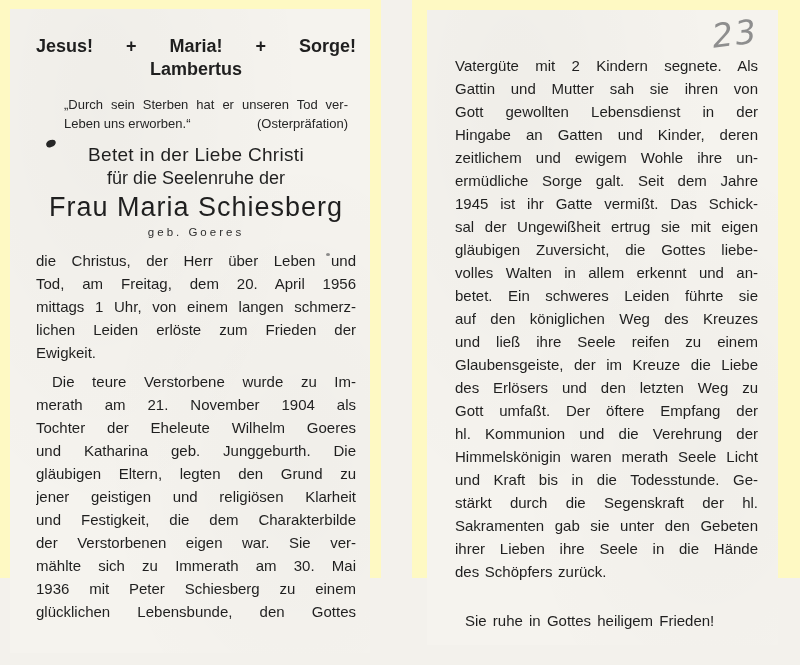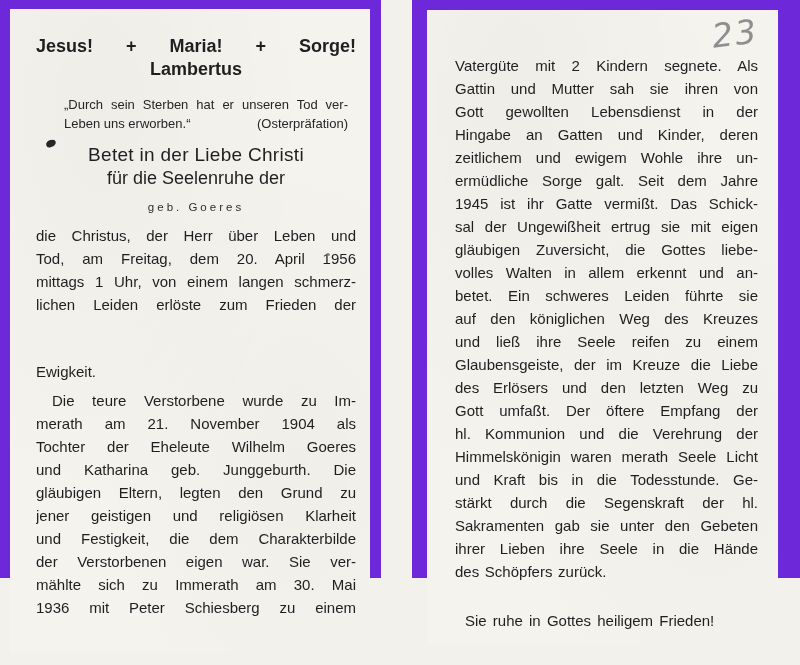--- a/index.html
+++ b/index.html
@@ -3,21 +3,21 @@
 <meta charset="utf-8">
 <style>
   html,body { margin:0; padding:0; }
   body { background:#f5f4ef; }
   #screen {
     position:relative; width:800px; height:665px; overflow:hidden;
     background:#f3f1ec;
     font-family:"Liberation Sans", sans-serif;
     color:#1f1f1f;
   }
-  .backing { position:absolute; top:0; height:578px; background:#6d28d9; }
+  .backing { position:absolute; top:0; height:578px; background:#fef9c3; }
   #backing-left  { left:0;   width:381px; }
   #backing-right { left:412px; width:388px; }
   .card {
     position:absolute; background:#f5f3ee; box-sizing:border-box;
     background-image:
       radial-gradient(ellipse at 25% 15%, rgba(0,0,0,0.025), transparent 55%),
       radial-gradient(ellipse at 80% 70%, rgba(0,0,0,0.02), transparent 50%);
   }
   #card-left  { left:10px; top:9px;  width:360px; height:644px; padding:26px 14px 0 26px; }
   #card-right { left:15px; top:10px; width:351px; height:635px; padding:28px 20px 0 28px; }
@@ -26,28 +26,28 @@
   .invocation { display:flex; justify-content:space-between; align-items:baseline;
                 font-weight:700; font-size:18px; line-height:22px; }
   .lambertus  { text-align:center; font-weight:700; font-size:18px; line-height:25px; }
   .quote  { margin:13px 0 0 28px; width:284px; font-size:13px; line-height:19px; color:#262626; }
   .qline  { text-align:justify; text-align-last:justify; height:19px; overflow:hidden; }
   .qlast  { display:flex; justify-content:space-between; height:19px; }
   .call1  { margin-top:10px; text-align:center; font-weight:400; font-size:19px;
             line-height:24px; letter-spacing:0.3px; }
   .call2  { text-align:center; font-size:18px; line-height:23px; }
   .name   { text-align:center; font-size:27px; line-height:34px; letter-spacing:1px; white-space:nowrap; }
-  .maiden { margin-top:10px; text-align:center; font-size:11.5px; letter-spacing:3px;
+  .maiden { margin-top:1px; text-align:center; font-size:11.5px; letter-spacing:3px;
             line-height:15px; color:#2e2e2e; }
 
   
   .bodytext { margin-top:9px; font-size:15px; line-height:23px; word-spacing:1.5px; }
   .jline  { text-align:justify; text-align-last:justify; height:23px; overflow:hidden; }
   .jline.last-line { text-align-last:left; }
-  .continues .jline.last-line { text-align-last:justify;margin-top:44px; }
+  .continues .jline.last-line { text-align-last:justify; }
   .indent-first .jline:first-child { text-indent:16px; }
   #para2 { margin-top:6px; }
   #right-paragraph { margin-top:16px; }
   .closing { margin-top:26px; font-size:15px; line-height:23px; text-indent:10px;
              word-spacing:2px; }
 
   
   #pencil-number {
     position:absolute; right:20px; top:4px;
     font-family:"DejaVu Sans", sans-serif; font-style:italic; font-size:33px;
@@ -82,20 +82,21 @@
       <div class="quote">
         <div class="qline">„Durch sein Sterben hat er unseren Tod ver-</div>
         <div class="qlast">
           <span>Leben uns erworben.“</span>
           <span>(Osterpräfation)</span>
         </div>
       </div>
 
       <div class="call1">Betet in der Liebe Christi</div>
       <div class="call2">für die Seelenruhe der</div>
+      <div class="name">Frau Maria Schiesberg</div>
       <div class="maiden">geb. Goeres</div>
 
       <div class="bodytext continues" id="para1">
           <div class="jline">die Christus, der Herr über Leben und</div>
           <div class="jline">Tod, am Freitag, dem 20. April 1956</div>
           <div class="jline">mittags 1 Uhr, von einem langen schmerz-</div>
           <div class="jline">lichen Leiden erlöste zum Frieden der</div>
           <div class="jline last-line">Ewigkeit.</div>
         </div>
       <div class="bodytext continues indent-first" id="para2">

